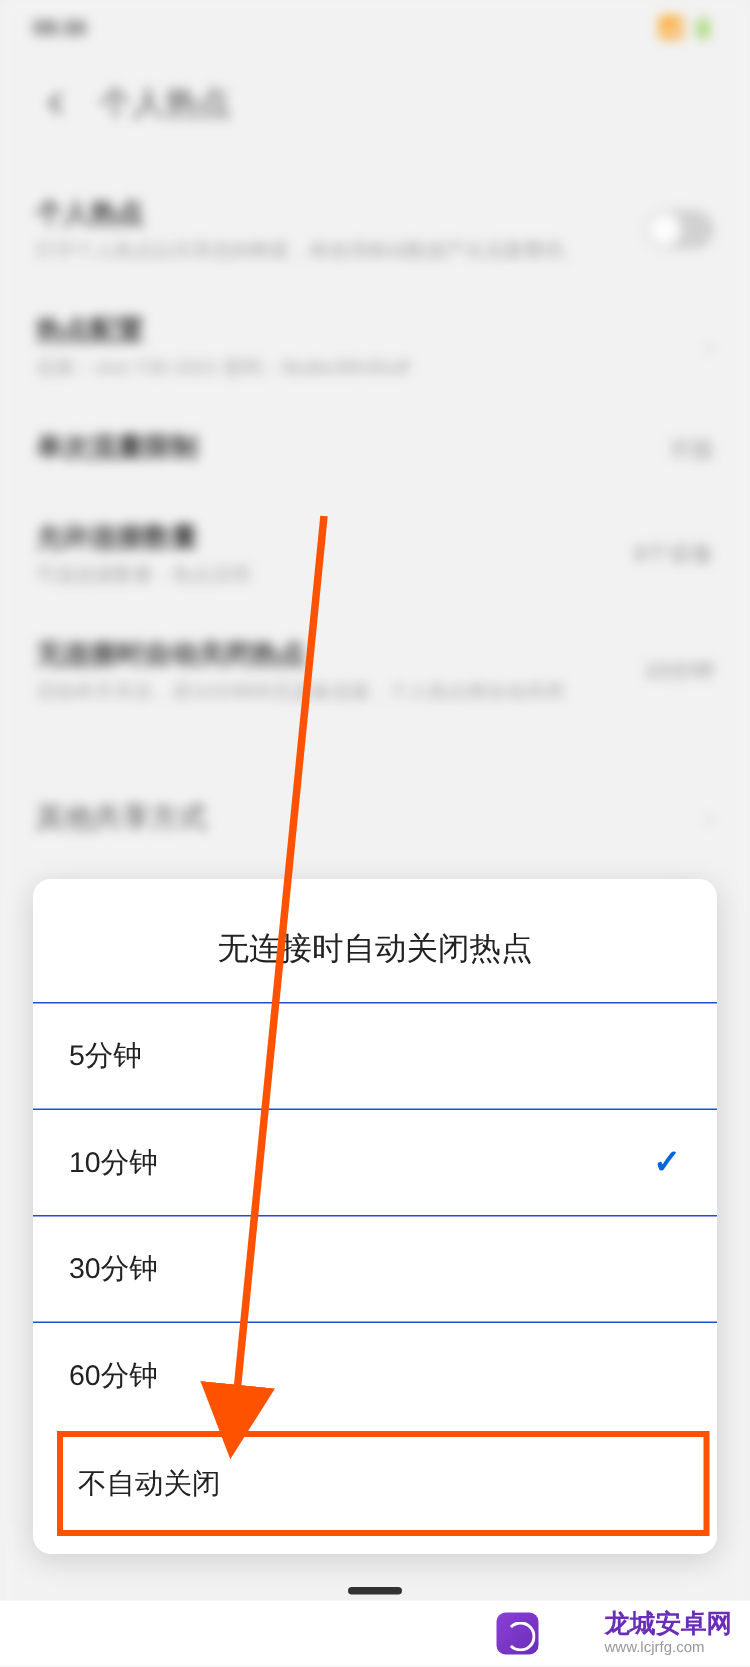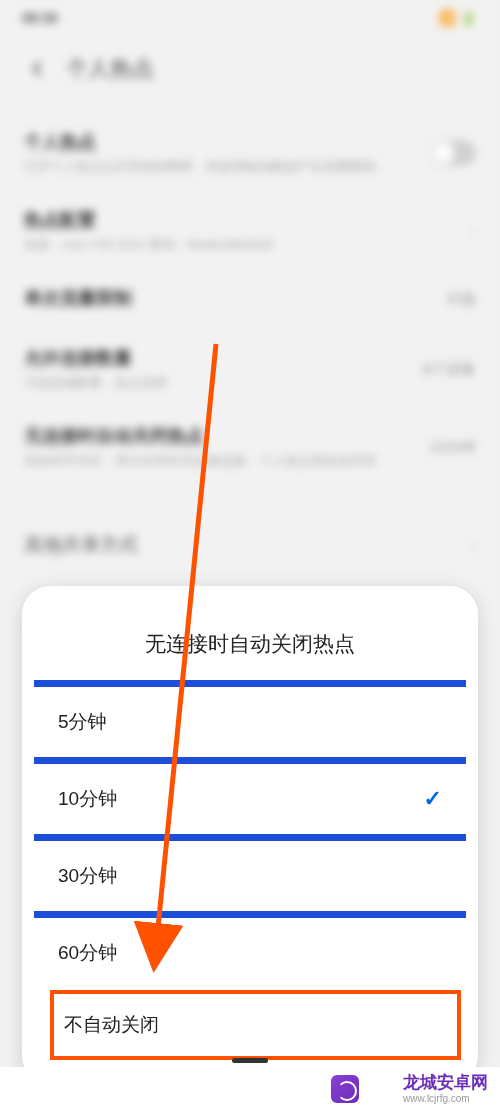--- a/index.html
+++ b/index.html
@@ -106,40 +106,40 @@
       color: #333;
       margin-top: 16px;
     }
     
     .modal-sheet {
       position: absolute;
       left: 22px;
       right: 22px;
       top: 586px;
       background: #ffffff;
-      border-radius: 28px;
+      border-radius: 12px;
       box-shadow: 0 4px 20px rgba(0,0,0,0.15);
-      padding: 12px;
+      padding: 0;
       z-index: 10;
     }
     .modal-title {
       text-align: center;
       font-size: 21px;
       font-weight: 500;
       color: #222;
       padding: 32px 0 22px 0;
     }
     .option {
       display: flex;
       justify-content: space-between;
       align-items: center;
       padding: 22px 24px;
       font-size: 19px;
       color: #222;
-      border-top: 7px solid #1d4ed8;
+      border-top: 1px solid #1d4ed8;
     }
     .option:first-of-type {
       border-top: 1px solid #f2f2f2;
     }
     .checkmark {
       color: #0066dd;
       font-size: 22px;
       font-weight: bold;
     }
     .highlight-box {

